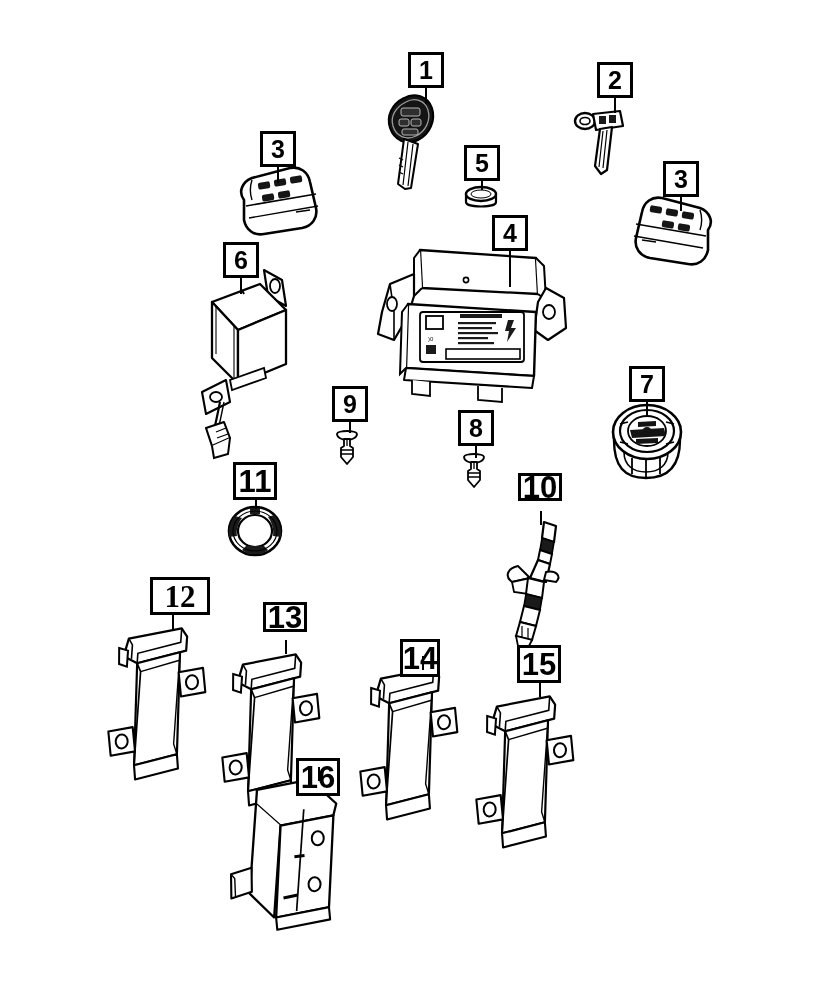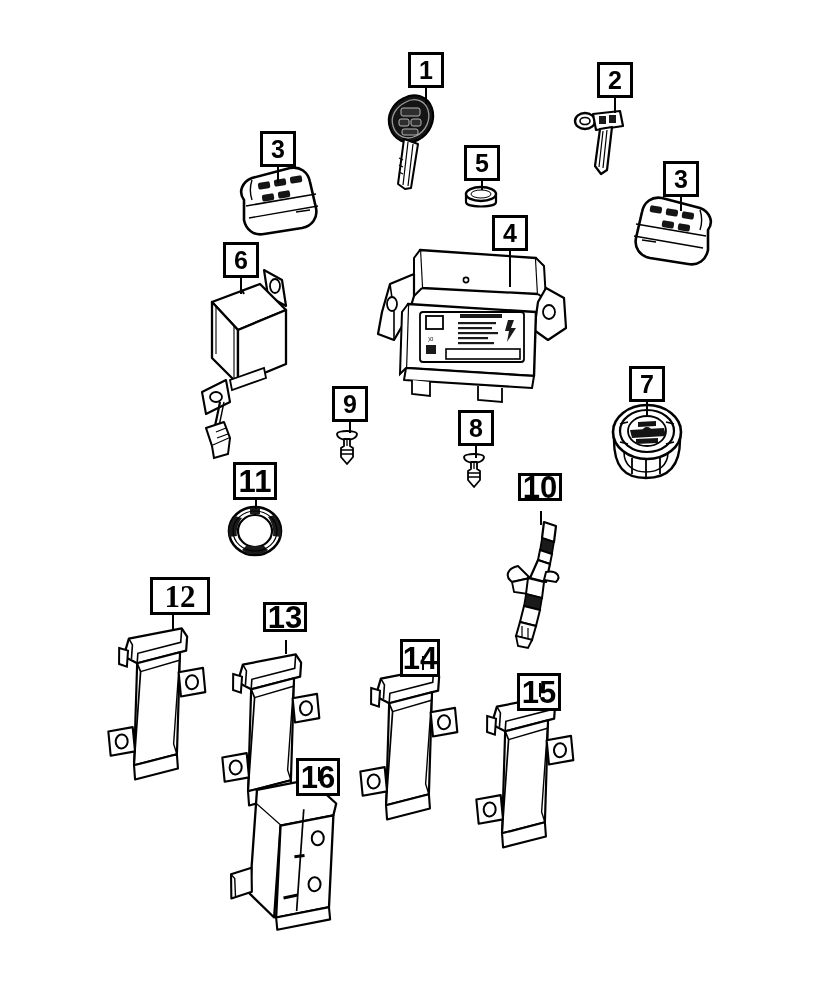--- a/index.html
+++ b/index.html
@@ -310,21 +310,21 @@
       </div>
       <div class="leader" style="left: 172px; top: 615px; height: 15px;"></div>
       <div class="callout c-wide" title="Bracket, antenna mounting" style="left: 263px; top: 602px; width: 44px; height: 30px;">
         <span class="num">13</span>
       </div>
       <div class="leader" style="left: 285px; top: 640px; height: 14px;"></div>
       <div class="callout c-wide" title="Bracket, antenna mounting" style="left: 400px; top: 618px; width: 40px; height: 38px; margin-top: 21px;">
         <span class="num">14</span>
       </div>
       <div class="leader" style="left: 422px; top: 656px; height: 14px;"></div>
-      <div class="callout c-wide" title="Bracket, antenna mounting" style="left: 517px; top: 645px; width: 44px; height: 38px; margin-top: 28px;">
+      <div class="callout c-wide" title="Bracket, antenna mounting" style="left: 517px; top: 645px; width: 44px; height: 38px;">
         <span class="num">15</span>
       </div>
       <div class="leader" style="left: 539px; top: 683px; height: 14px;"></div>
       <div class="callout c-wide" title="Bracket, antenna mounting wide" style="left: 296px; top: 729px; width: 44px; height: 38px; margin-top: 29px;">
         <span class="num">16</span>
       </div>
       <div class="leader" style="left: 318px; top: 767px; height: 14px;"></div>
     </div>
 
 </div>

